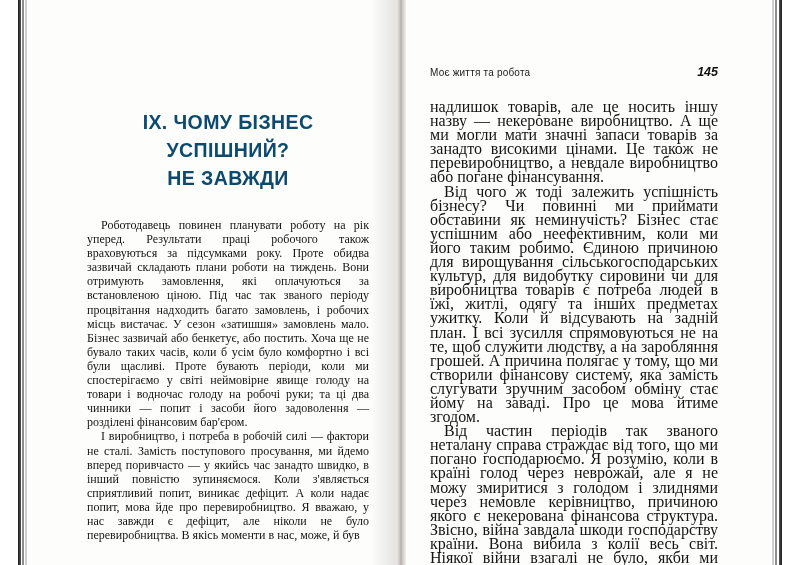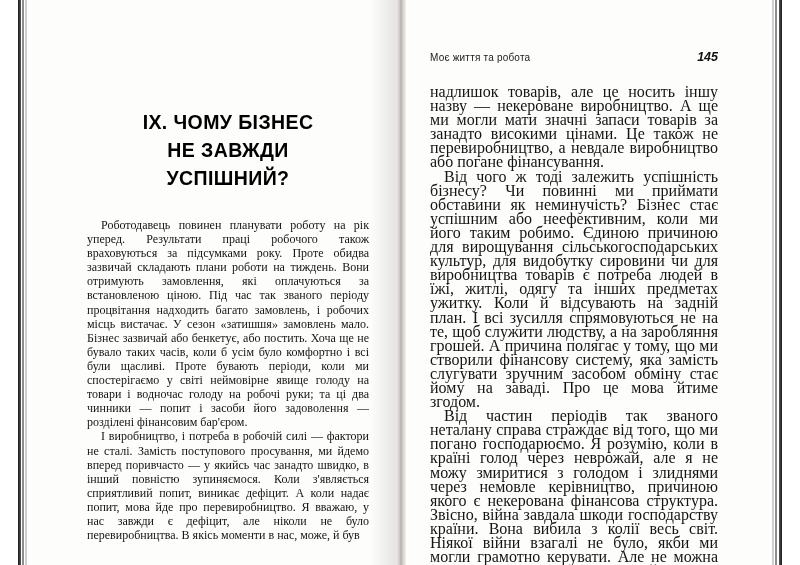--- a/index.html
+++ b/index.html
@@ -80,33 +80,33 @@
   .content-left {
     position: absolute;
     left: 60px;
     top: 0;
     width: 282px;
     height: 565px;
   }
   .content-right {
     position: absolute;
     left: 24px;
-    top: 1px;
+    top: 16px;
     width: 288px;
     height: 413px;
   }
   .chapter-title {
     margin-top: 108px;
     text-align: center;
     font-family: "Liberation Sans", sans-serif;
     font-weight: bold;
     font-size: 19.5px;
     line-height: 28px;
     letter-spacing: 0.4px;
-    color: #000000;
+    color: #0c4a6e;
   }
   .chapter-title .tline {
     display: block;
   }
   .body-text {
     margin-top: 26px;
     font-size: 12px;
     line-height: 14.1px;
     text-align: justify;
     color: #141414;
@@ -181,22 +181,22 @@
 <div class="book">
 
   <div class="edge edge-left-outer"></div>
   <div class="edge edge-left-outer2"></div>
   <div class="edge edge-left-outer3"></div>
 
   <div class="page page-left">
     <div class="content-left">
       <div class="chapter-title">
         <span class="tline">IX. ЧОМУ БІЗНЕС</span>
+        <span class="tline">УСПІШНИЙ?</span>
         <span class="tline">НЕ ЗАВЖДИ</span>
-        <span class="tline">УСПІШНИЙ?</span>
       </div>
       <div class="body-text">
         <p>Роботодавець повинен планувати роботу на рік уперед. Результати праці робочого також враховуються за підсумками року. Проте обидва зазвичай складають плани роботи на тиждень. Вони отримують замовлення, які оплачуються за встановленою ціною. Під час так званого періоду процвітання надходить багато замовлень, і робочих місць вистачає. У сезон «затишшя» замовлень мало. Бізнес зазвичай або бенкетує, або постить. Хоча ще не бувало таких часів, коли б усім було комфортно і всі були щасливі. Проте бувають періоди, коли ми спостерігаємо у світі неймовірне явище голоду на товари і водночас голоду на робочі руки; та ці два чинники — попит і засоби його задоволення — розділені фінансовим бар'єром.</p>
         <p>І виробництво, і потреба в робочій силі — фактори не сталі. Замість поступового просування, ми йдемо вперед поривчасто — у якийсь час занадто швидко, в інший повністю зупиняємося. Коли з'являється сприятливий попит, виникає дефіцит. А коли надає попит, мова йде про перевиробництво. Я вважаю, у нас завжди є дефіцит, але ніколи не було перевиробництва. В якісь моменти в нас, може, й був</p>
       </div>
     </div>
   </div>
 
   <div class="shadow-left"></div>
   <div class="gutter"></div>

